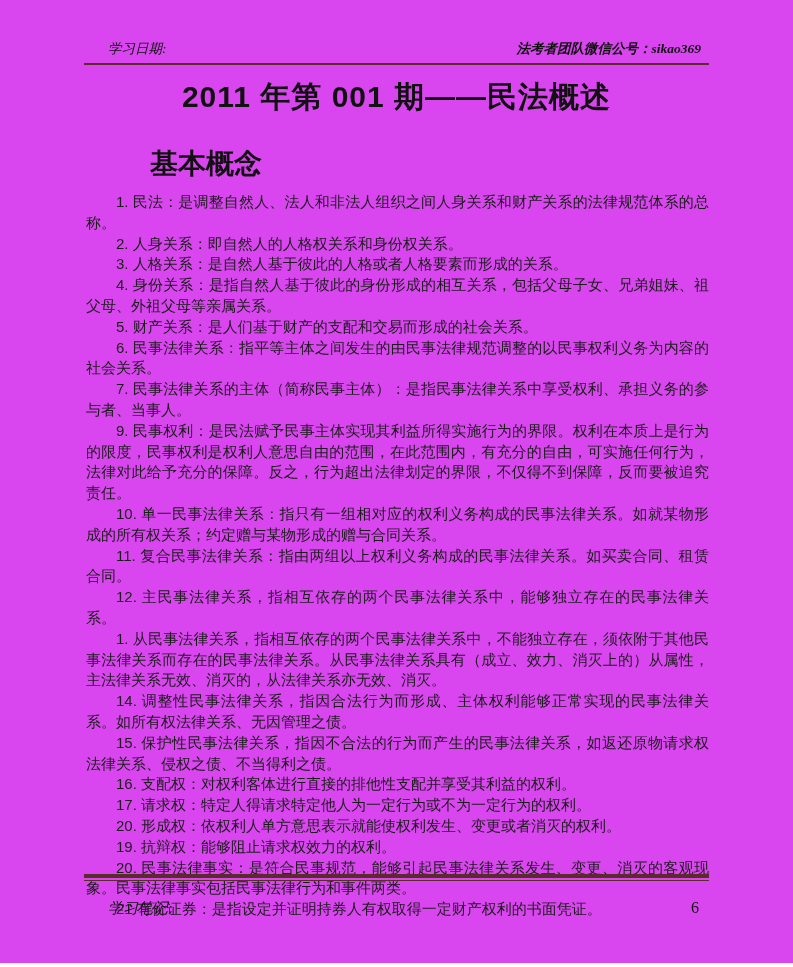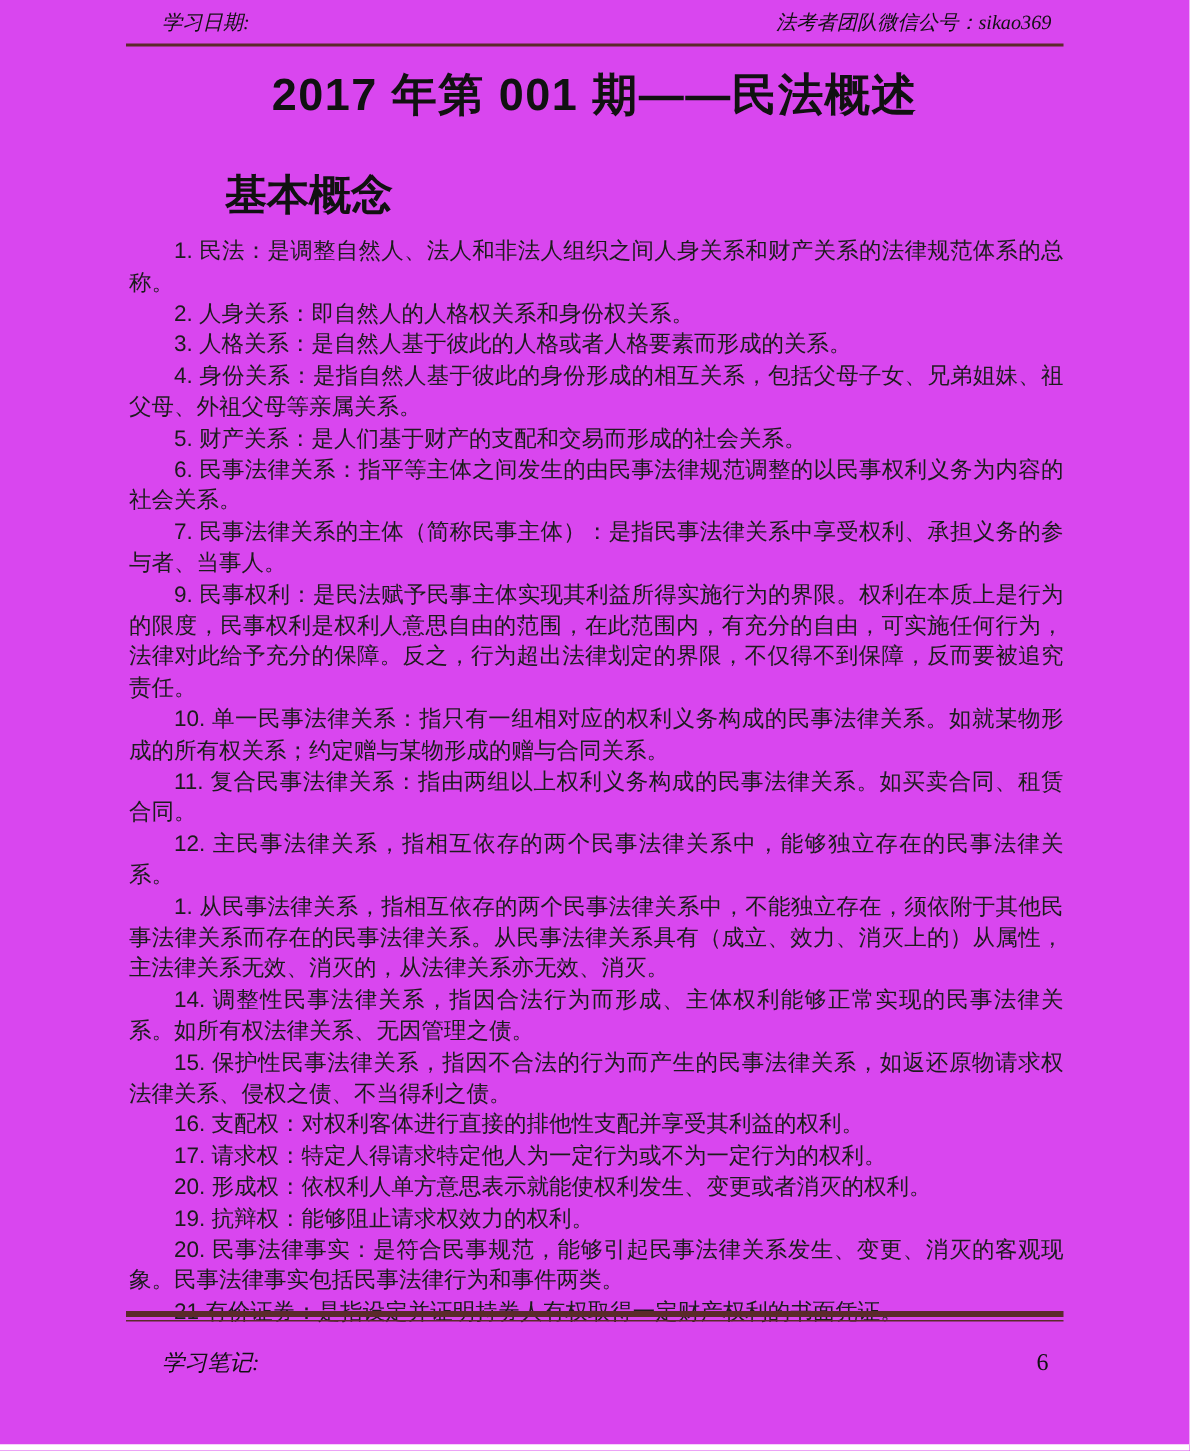--- a/index.html
+++ b/index.html
@@ -17,21 +17,21 @@
   .header-row {
     display: flex;
     justify-content: space-between;
     align-items: flex-end;
     padding: 6px 92px 0 108px;
     font-family: "Liberation Serif", serif;
     font-size: 13.5px;
     color: #111;
   }
   .header-left { font-style: italic; }
-  .header-right { font-weight: normal; font-style: italic; }
+  .header-right { font-weight: bold; font-style: italic; margin-top: 34px; }
   .header-rule {
     margin: 5px 84px 0 84px;
     height: 0;
     border-top: 2px solid var(--rule-color, #5b2a2b);
   }
   
   .title {
     margin: 12px 0 0 0;
     text-align: center;
     font-size: 30px;
@@ -86,21 +86,21 @@
 
 <div class="page">
 
   <div class="header-row">
     <span class="header-left">学习日期:</span>
     <span class="header-right">法考者团队微信公号：sikao369</span>
   </div>
 
   <div class="header-rule"></div>
 
-  <h1 class="title">2017 年第 001 期——民法概述</h1>
+  <h1 class="title">2011 年第 001 期——民法概述</h1>
 
   <h2 class="section-heading">基本概念</h2>
 
   <div class="content">
 
       <p class="para">1. 民法：是调整自然人、法人和非法人组织之间人身关系和财产关系的法律规范体系的总称。</p>
 
       <p class="para">2. 人身关系：即自然人的人格权关系和身份权关系。</p>
 
       <p class="para">3. 人格关系：是自然人基于彼此的人格或者人格要素而形成的关系。</p>

